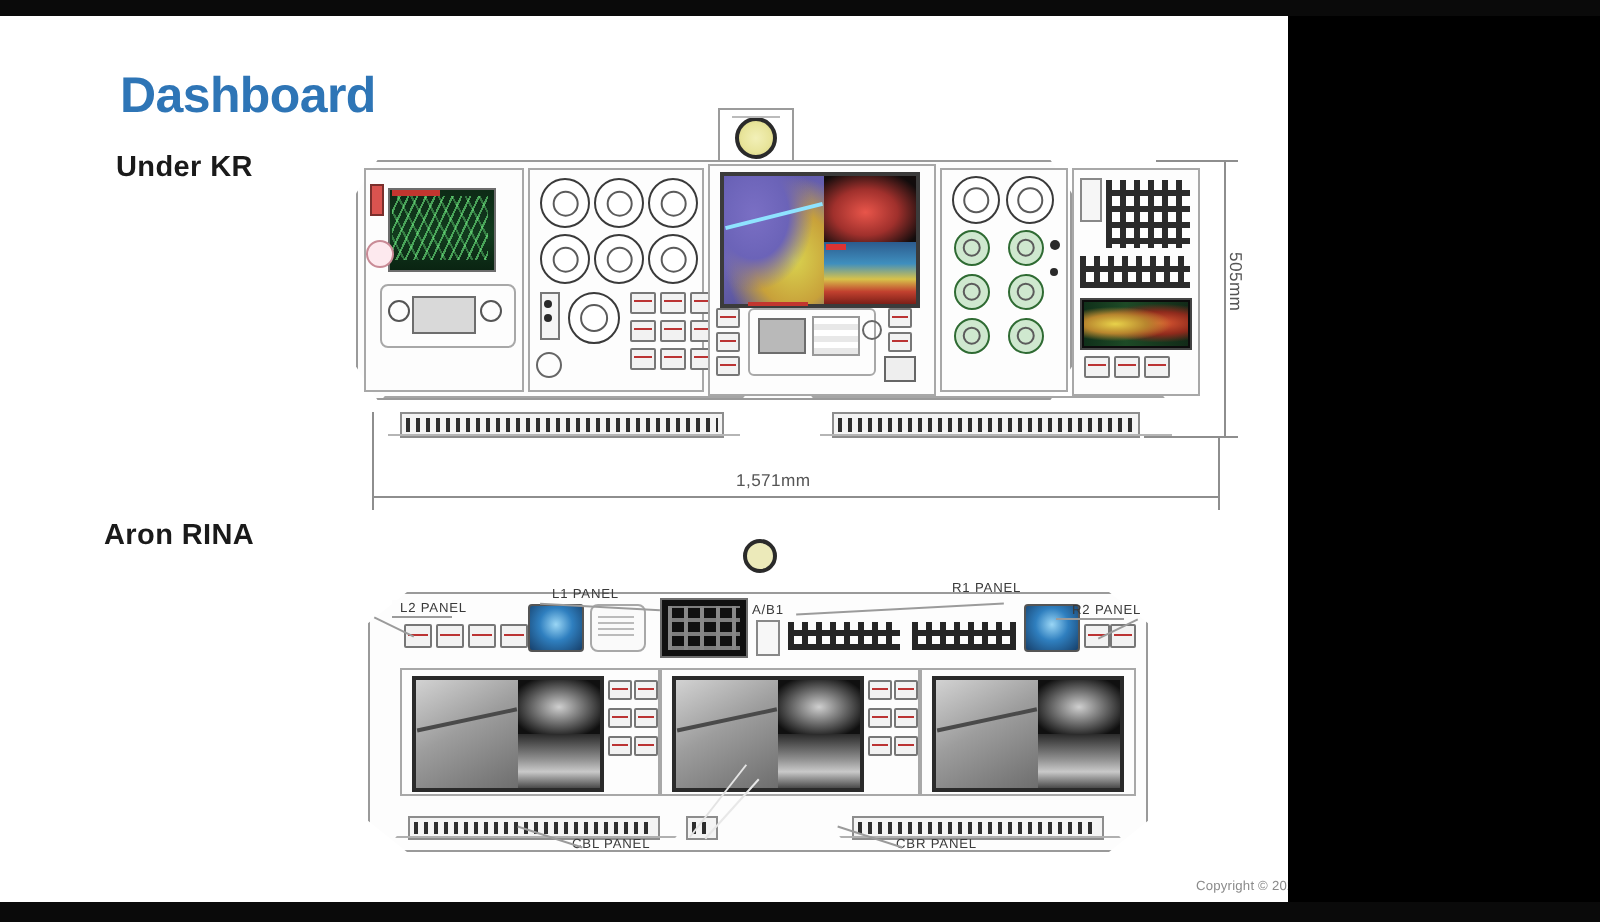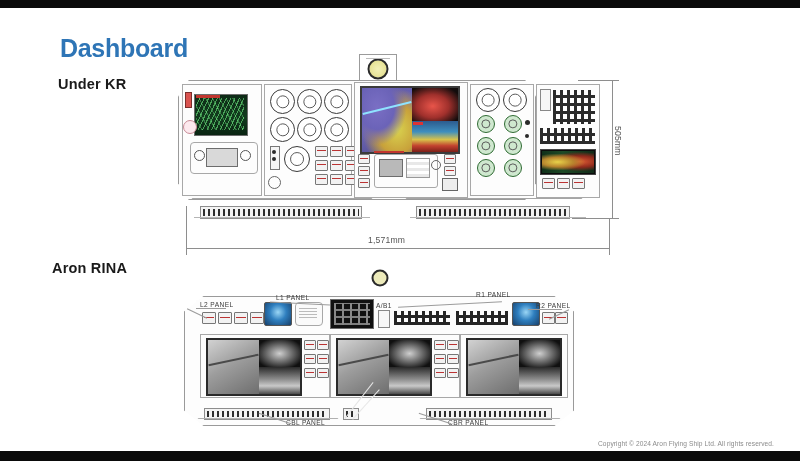--- a/index.html
+++ b/index.html
@@ -2,21 +2,21 @@
 <html><head>
 <meta charset="utf-8">
 <style>
   html,body{margin:0;padding:0;}
   body{
     width:800px;height:461px;overflow:hidden;
     background:#000;
     font-family:"Liberation Sans",sans-serif;
   }
   .slide{
-    position:absolute;left:0;top:8px;width:800px;height:443px;
+    position:absolute;left:0;top:8px;width:644px;height:443px;
     background:#ffffff;overflow:hidden;
   }
   .bar-top{position:absolute;left:0;top:0;width:800px;height:8px;background:#0a0a0a;}
   .bar-bot{position:absolute;left:0;top:451px;width:800px;height:10px;background:#0a0a0a;}
 
   .title{
     position:absolute;left:60px;top:26px;
     font-size:25px;font-weight:bold;color:#2e75b6;letter-spacing:-0.3px;
   }
   .sublabel{

